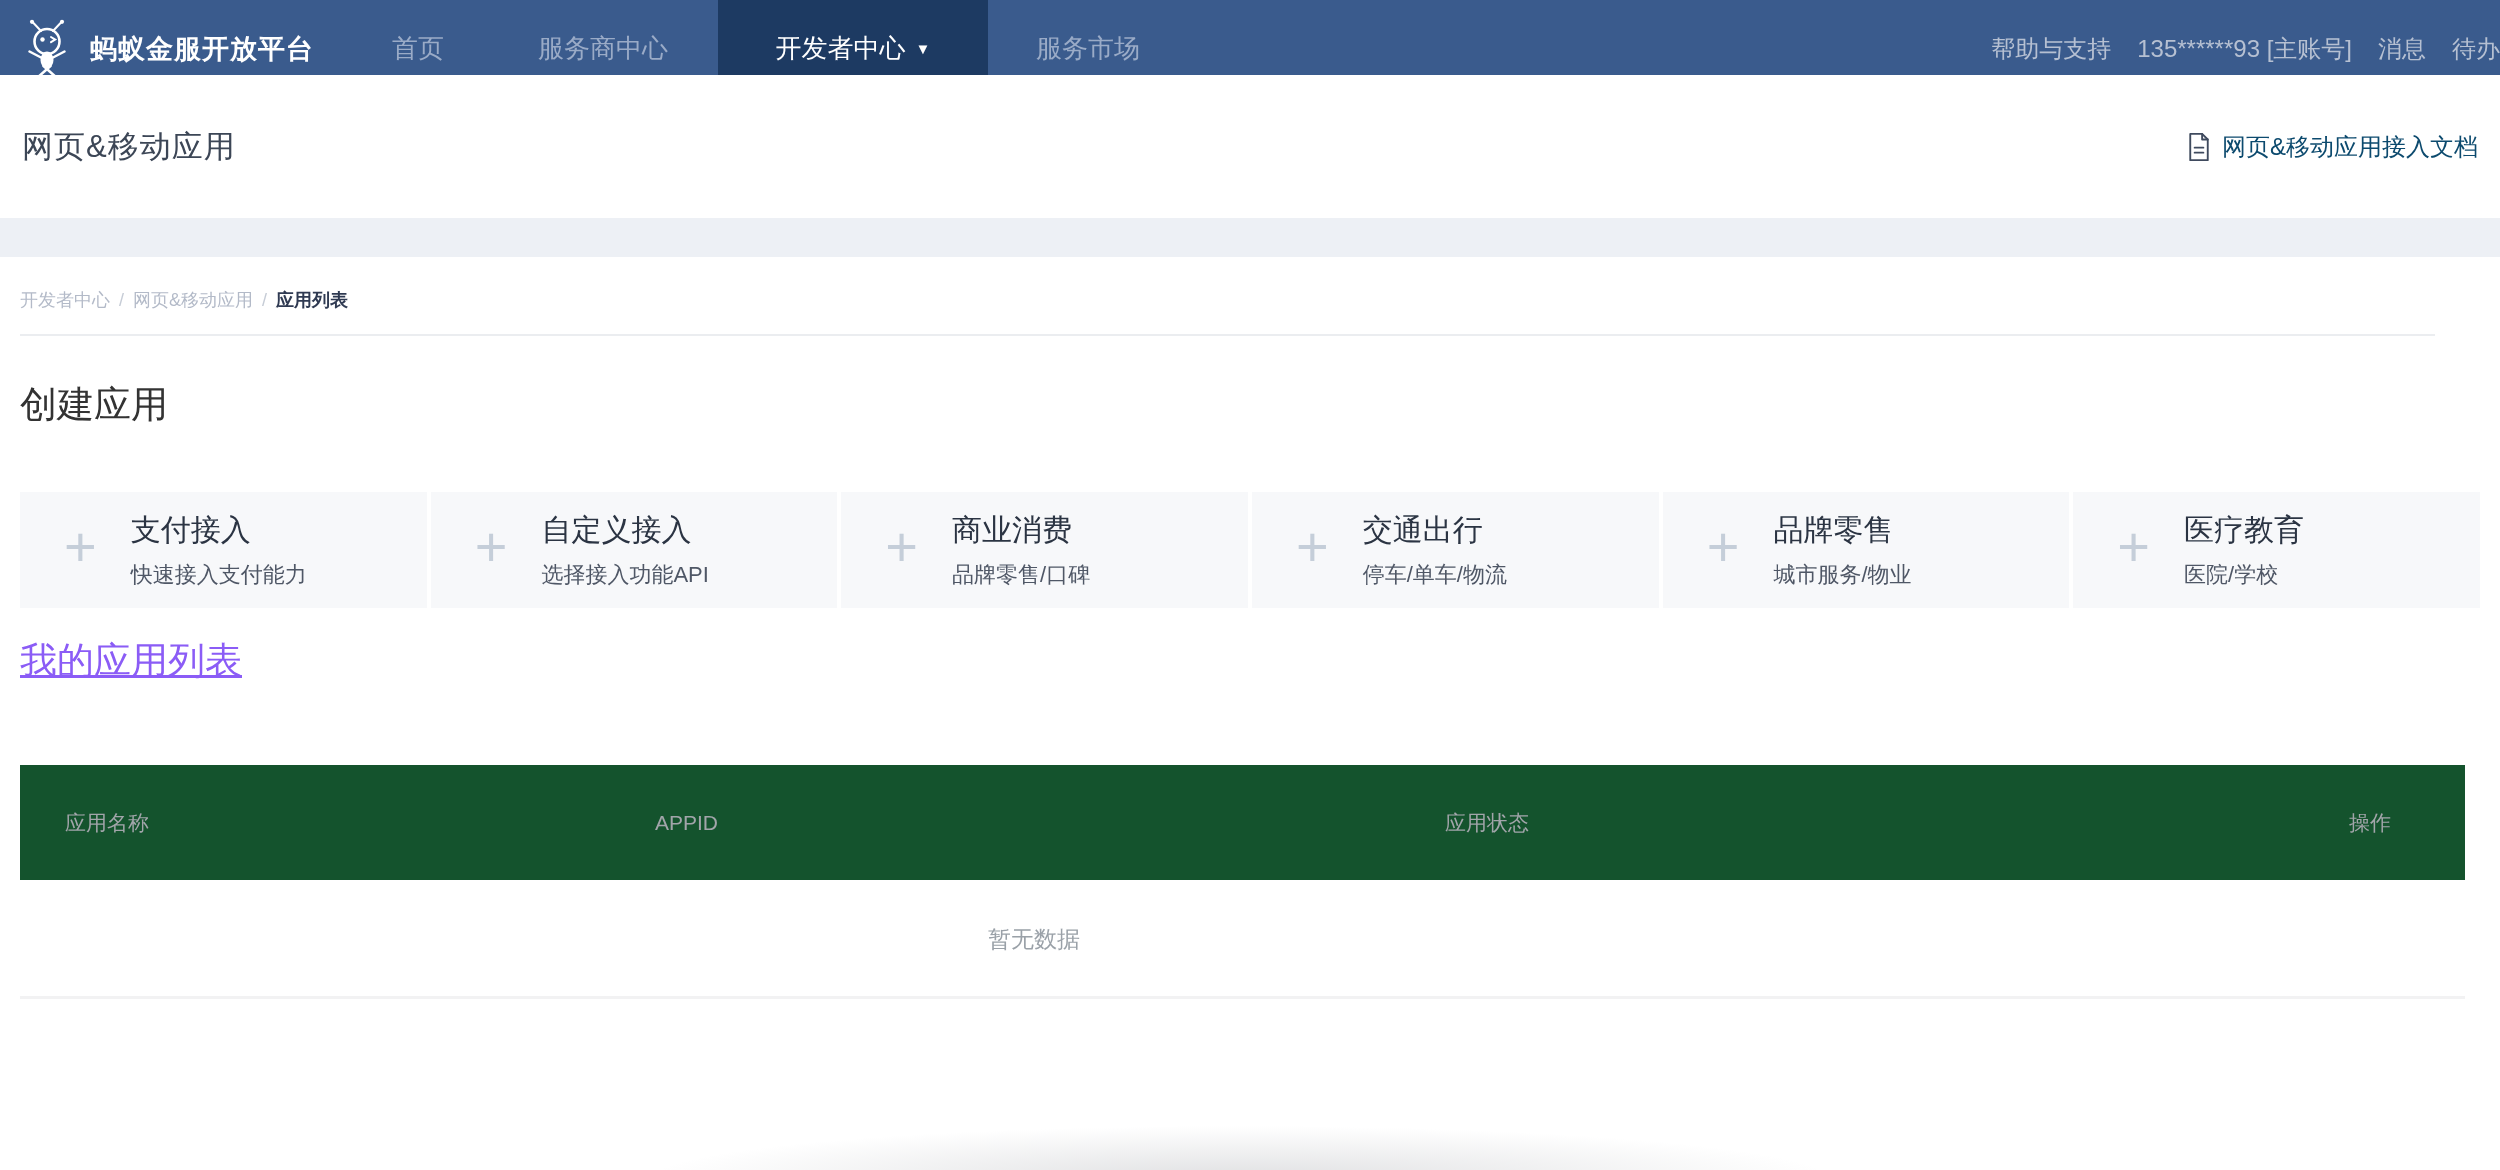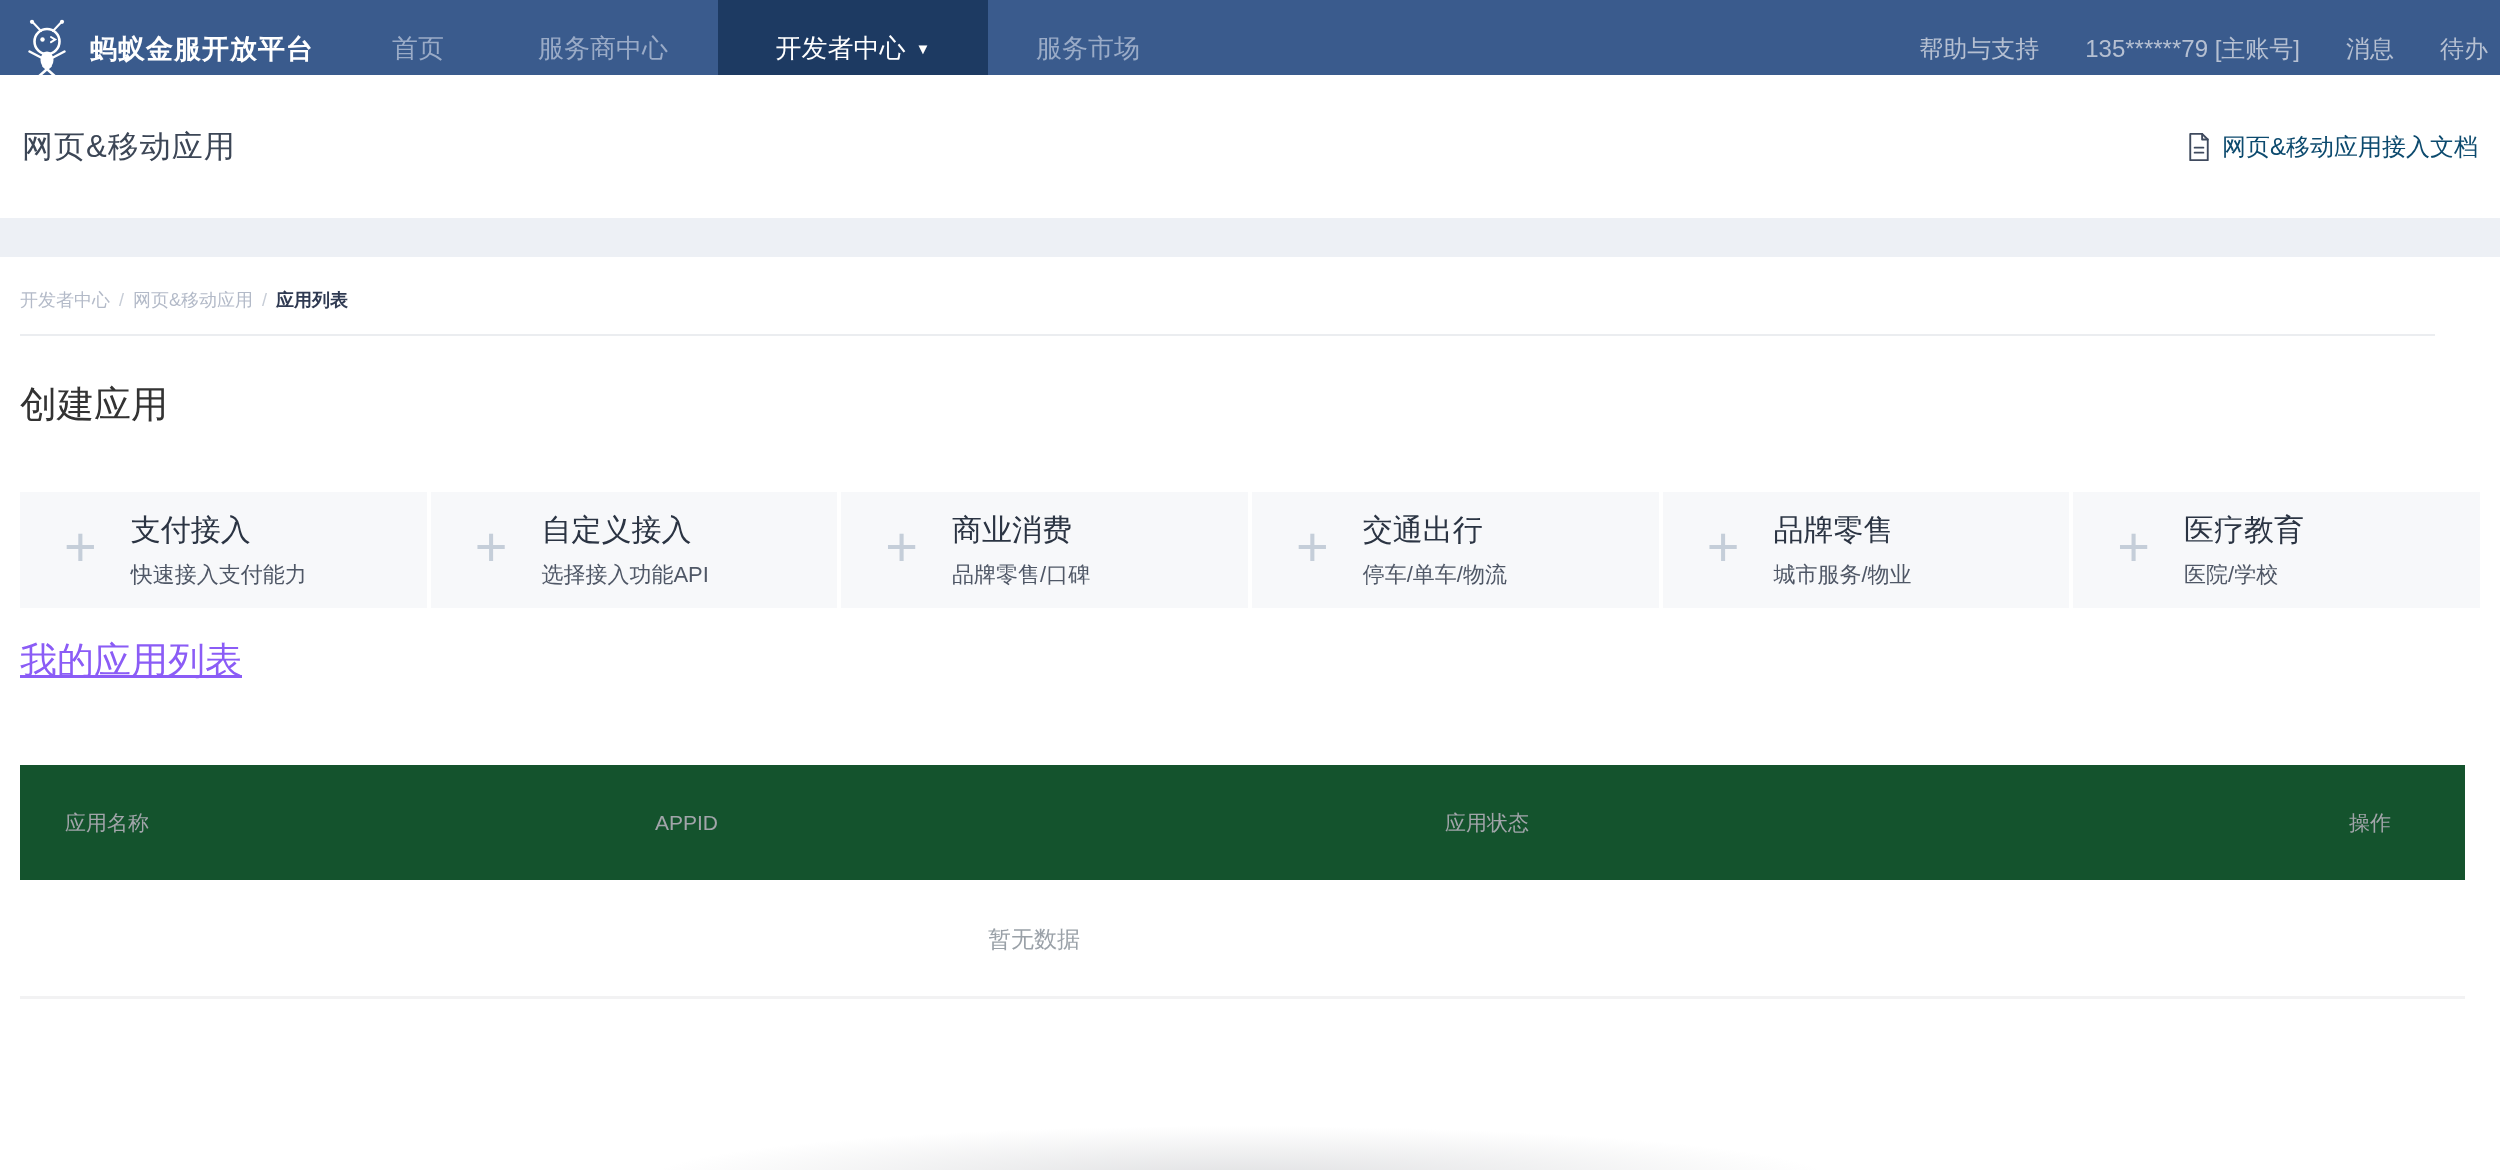--- a/index.html
+++ b/index.html
@@ -12,22 +12,22 @@
     background: #3a5b8d; display: flex; align-items: stretch; }
   .brand { display: flex; align-items: center; padding-left: 16px; gap: 12px; cursor: pointer; }
   .brand-name { color: #ffffff; font-size: 27px; font-weight: 700; letter-spacing: 1px; }
   .nav-items { display: flex; margin-left: 34px; }
   .nav-item { display: flex; align-items: center; justify-content: center;
     color: #9aabc7; font-size: 26px; cursor: pointer; text-decoration: none; }
   .nav-item.w1 { width: 140px; } .nav-item.w2 { width: 230px; }
   .nav-item.w3 { width: 270px; } .nav-item.w4 { width: 200px; }
   .nav-item.active { background: #1d3a62; color: #ffffff; }
   .caret { font-size: 15px; margin-left: 10px; color: #ffffff; }
-  .nav-right { margin-left: auto; display: flex; align-items: center; gap: 46px;
-    padding-right: 12px; }
+  .nav-right { margin-left: auto; display: flex; align-items: center; gap: 26px;
+    }
   .nav-right a { color: #b6c0d2; font-size: 24px; text-decoration: none; white-space: nowrap; cursor: pointer; }
 
   
   .page-head { position: absolute; top: 75px; left: 0; width: 2500px; height: 143px;
     display: flex; align-items: center; justify-content: space-between; padding: 0 22px; background: #fff; }
   .page-title { font-size: 31px; font-weight: 300; color: #3c4656; letter-spacing: 1px; }
   .doc-link { display: flex; align-items: center; gap: 10px; font-size: 24px;
     color: #0c4a6e; cursor: pointer; text-decoration: none; }
 
   .gray-band { position: absolute; top: 218px; left: 0; width: 2500px; height: 39px; background: #edf0f5; }
@@ -92,21 +92,21 @@
       <a class="nav-item w2">服务商中心</a>
       <a class="nav-item w3 active">
         <span>开发者中心</span>
         <span class="caret">▼</span>
       </a>
       <a class="nav-item w4">服务市场</a>
     </nav>
 
     <div class="nav-right">
       <a>帮助与支持</a>
-      <a>135******79 [主账号]</a>
+      <a>135******93 [主账号]</a>
       <a>消息</a>
       <a>待办</a>
     </div>
   </div>
 
   <div class="page-head">
     <div class="page-title">网页&amp;移动应用</div>
     <a class="doc-link">
       <svg width="26" height="30" viewBox="0 0 20 24" fill="none" stroke="#3f4a5e" stroke-width="1.5" stroke-linejoin="round" stroke-linecap="round">
         <path d="M3 1.5 h9.5 l4.5 4.5 v16.5 h-14 z"></path>

